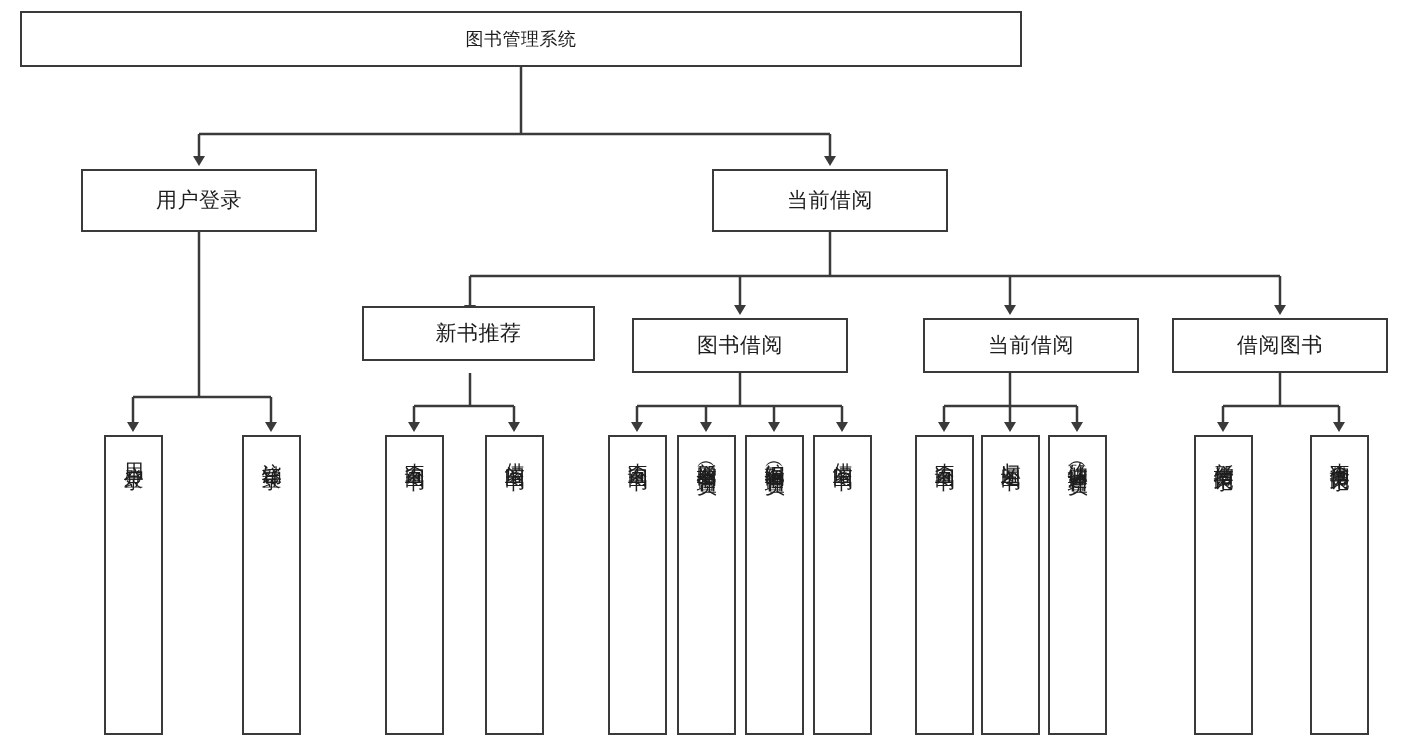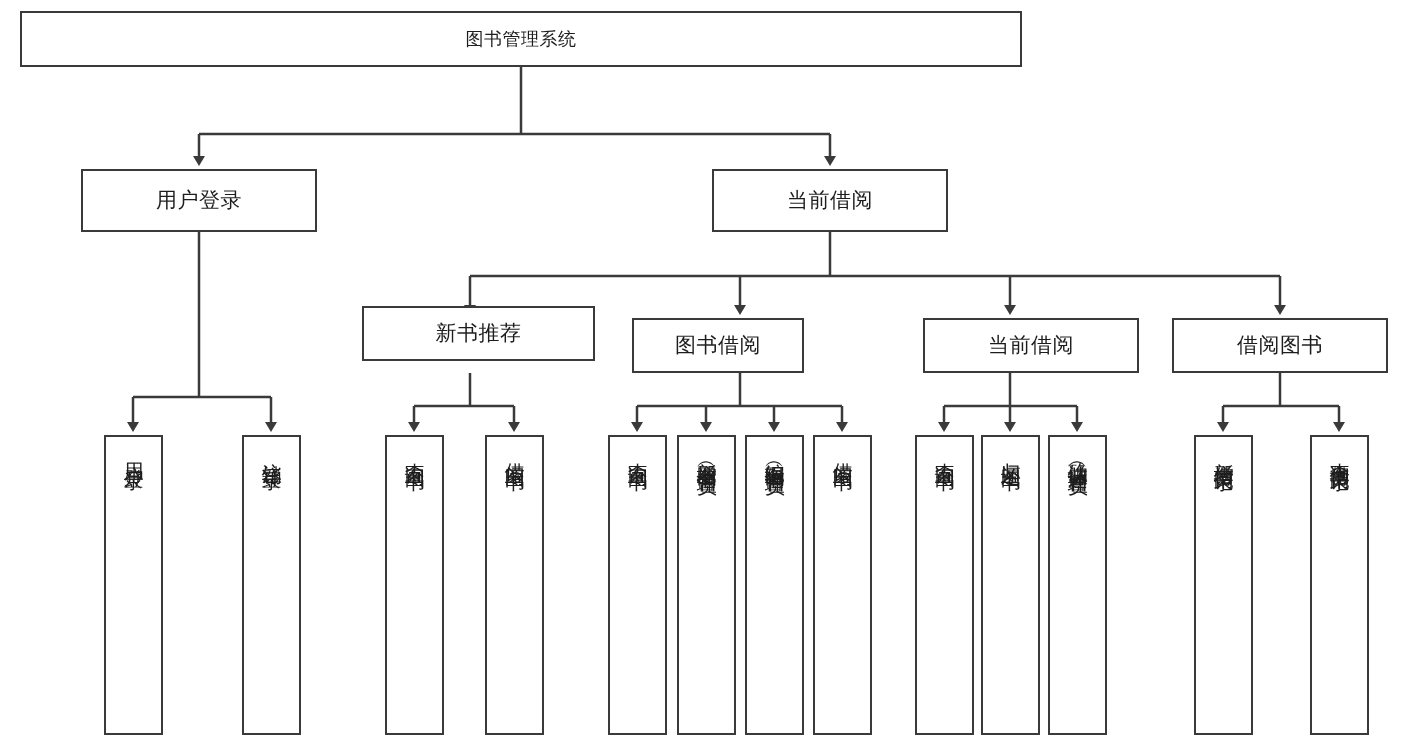--- a/index.html
+++ b/index.html
@@ -136,21 +136,21 @@
   <div class="node horiz" style="left:81px; top:169px; width:236px; height:63px;">
     <span class="label">用户登录</span>
   </div>
   <div class="node horiz" style="left:712px; top:169px; width:236px; height:63px;">
     <span class="label">当前借阅</span>
   </div>
 
   <div class="node horiz" style="left:362px; top:306px; width:233px; height:55px;">
     <span class="label">新书推荐</span>
   </div>
-  <div class="node horiz" style="left:632px; top:318px; width:172px; height:55px;">
+  <div class="node horiz" style="left:632px; top:318px; width:216px; height:55px;">
     <span class="label">图书借阅</span>
   </div>
   <div class="node horiz" style="left:902px; top:318px; width:216px; height:55px;margin-left:21px;">
     <span class="label">当前借阅</span>
   </div>
   <div class="node horiz" style="left:1172px; top:318px; width:216px; height:55px;">
     <span class="label">借阅图书</span>
   </div>
 
   <div class="node vert" style="left:104px; top:435px; width:59px; height:300px;">

